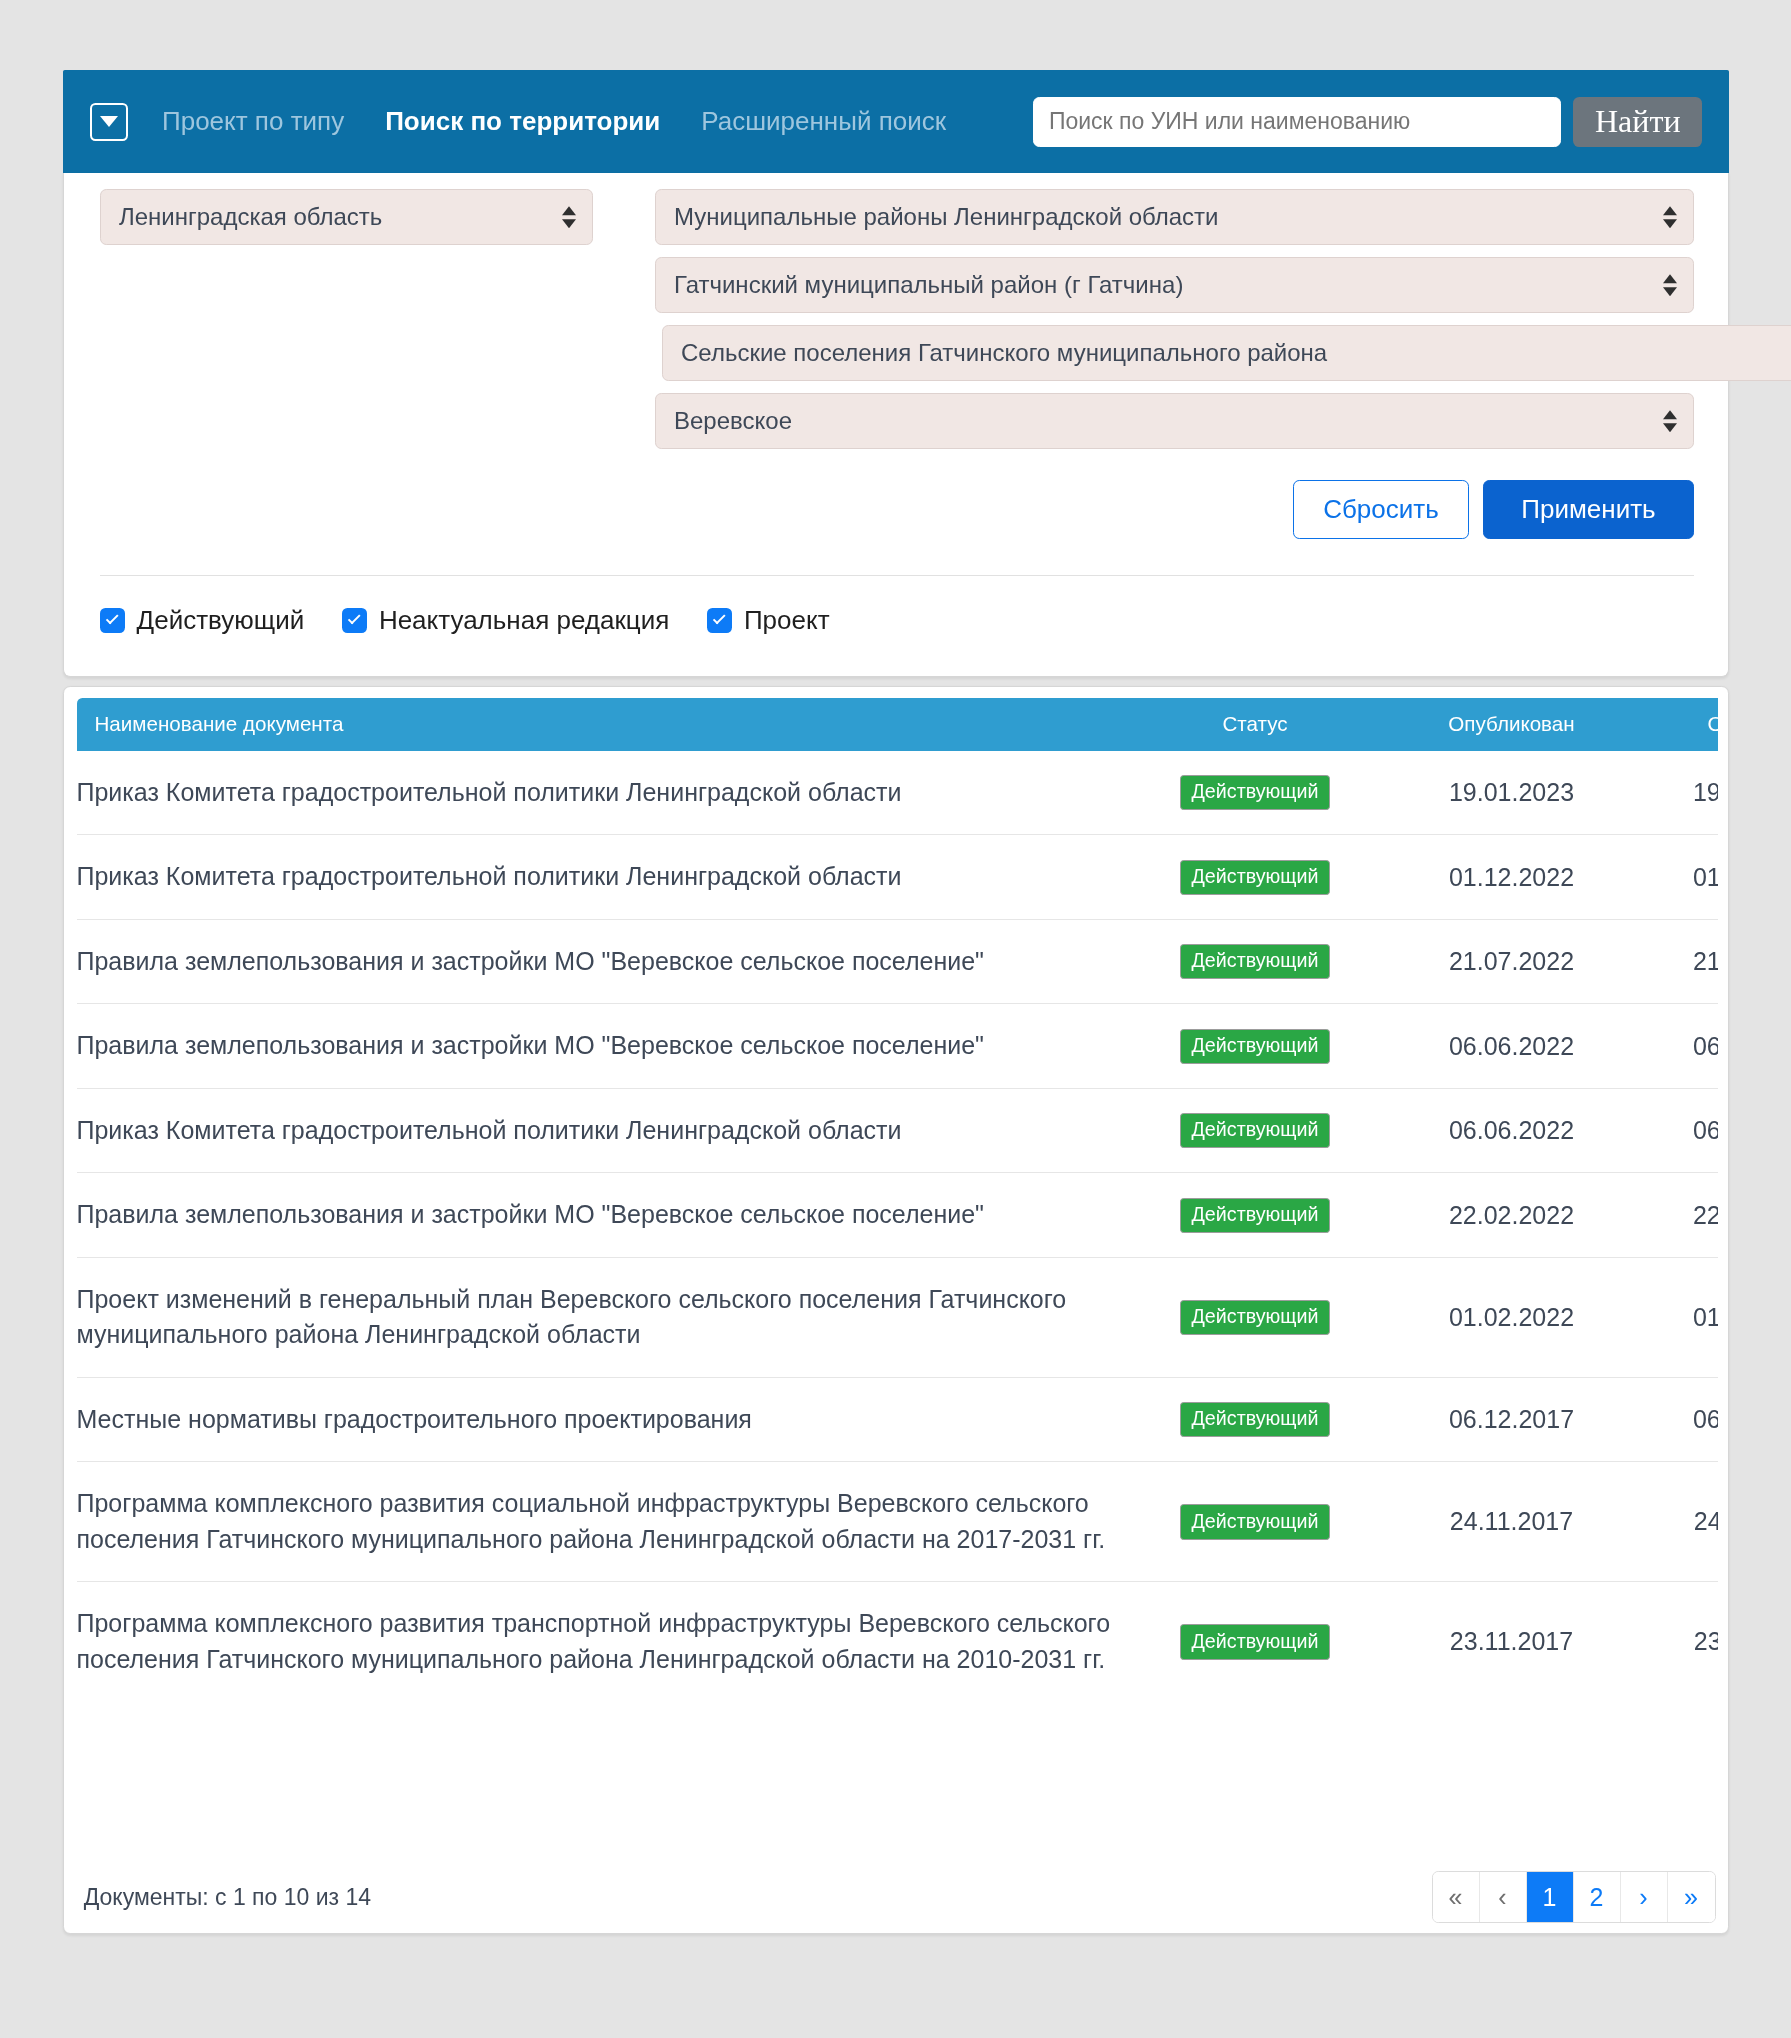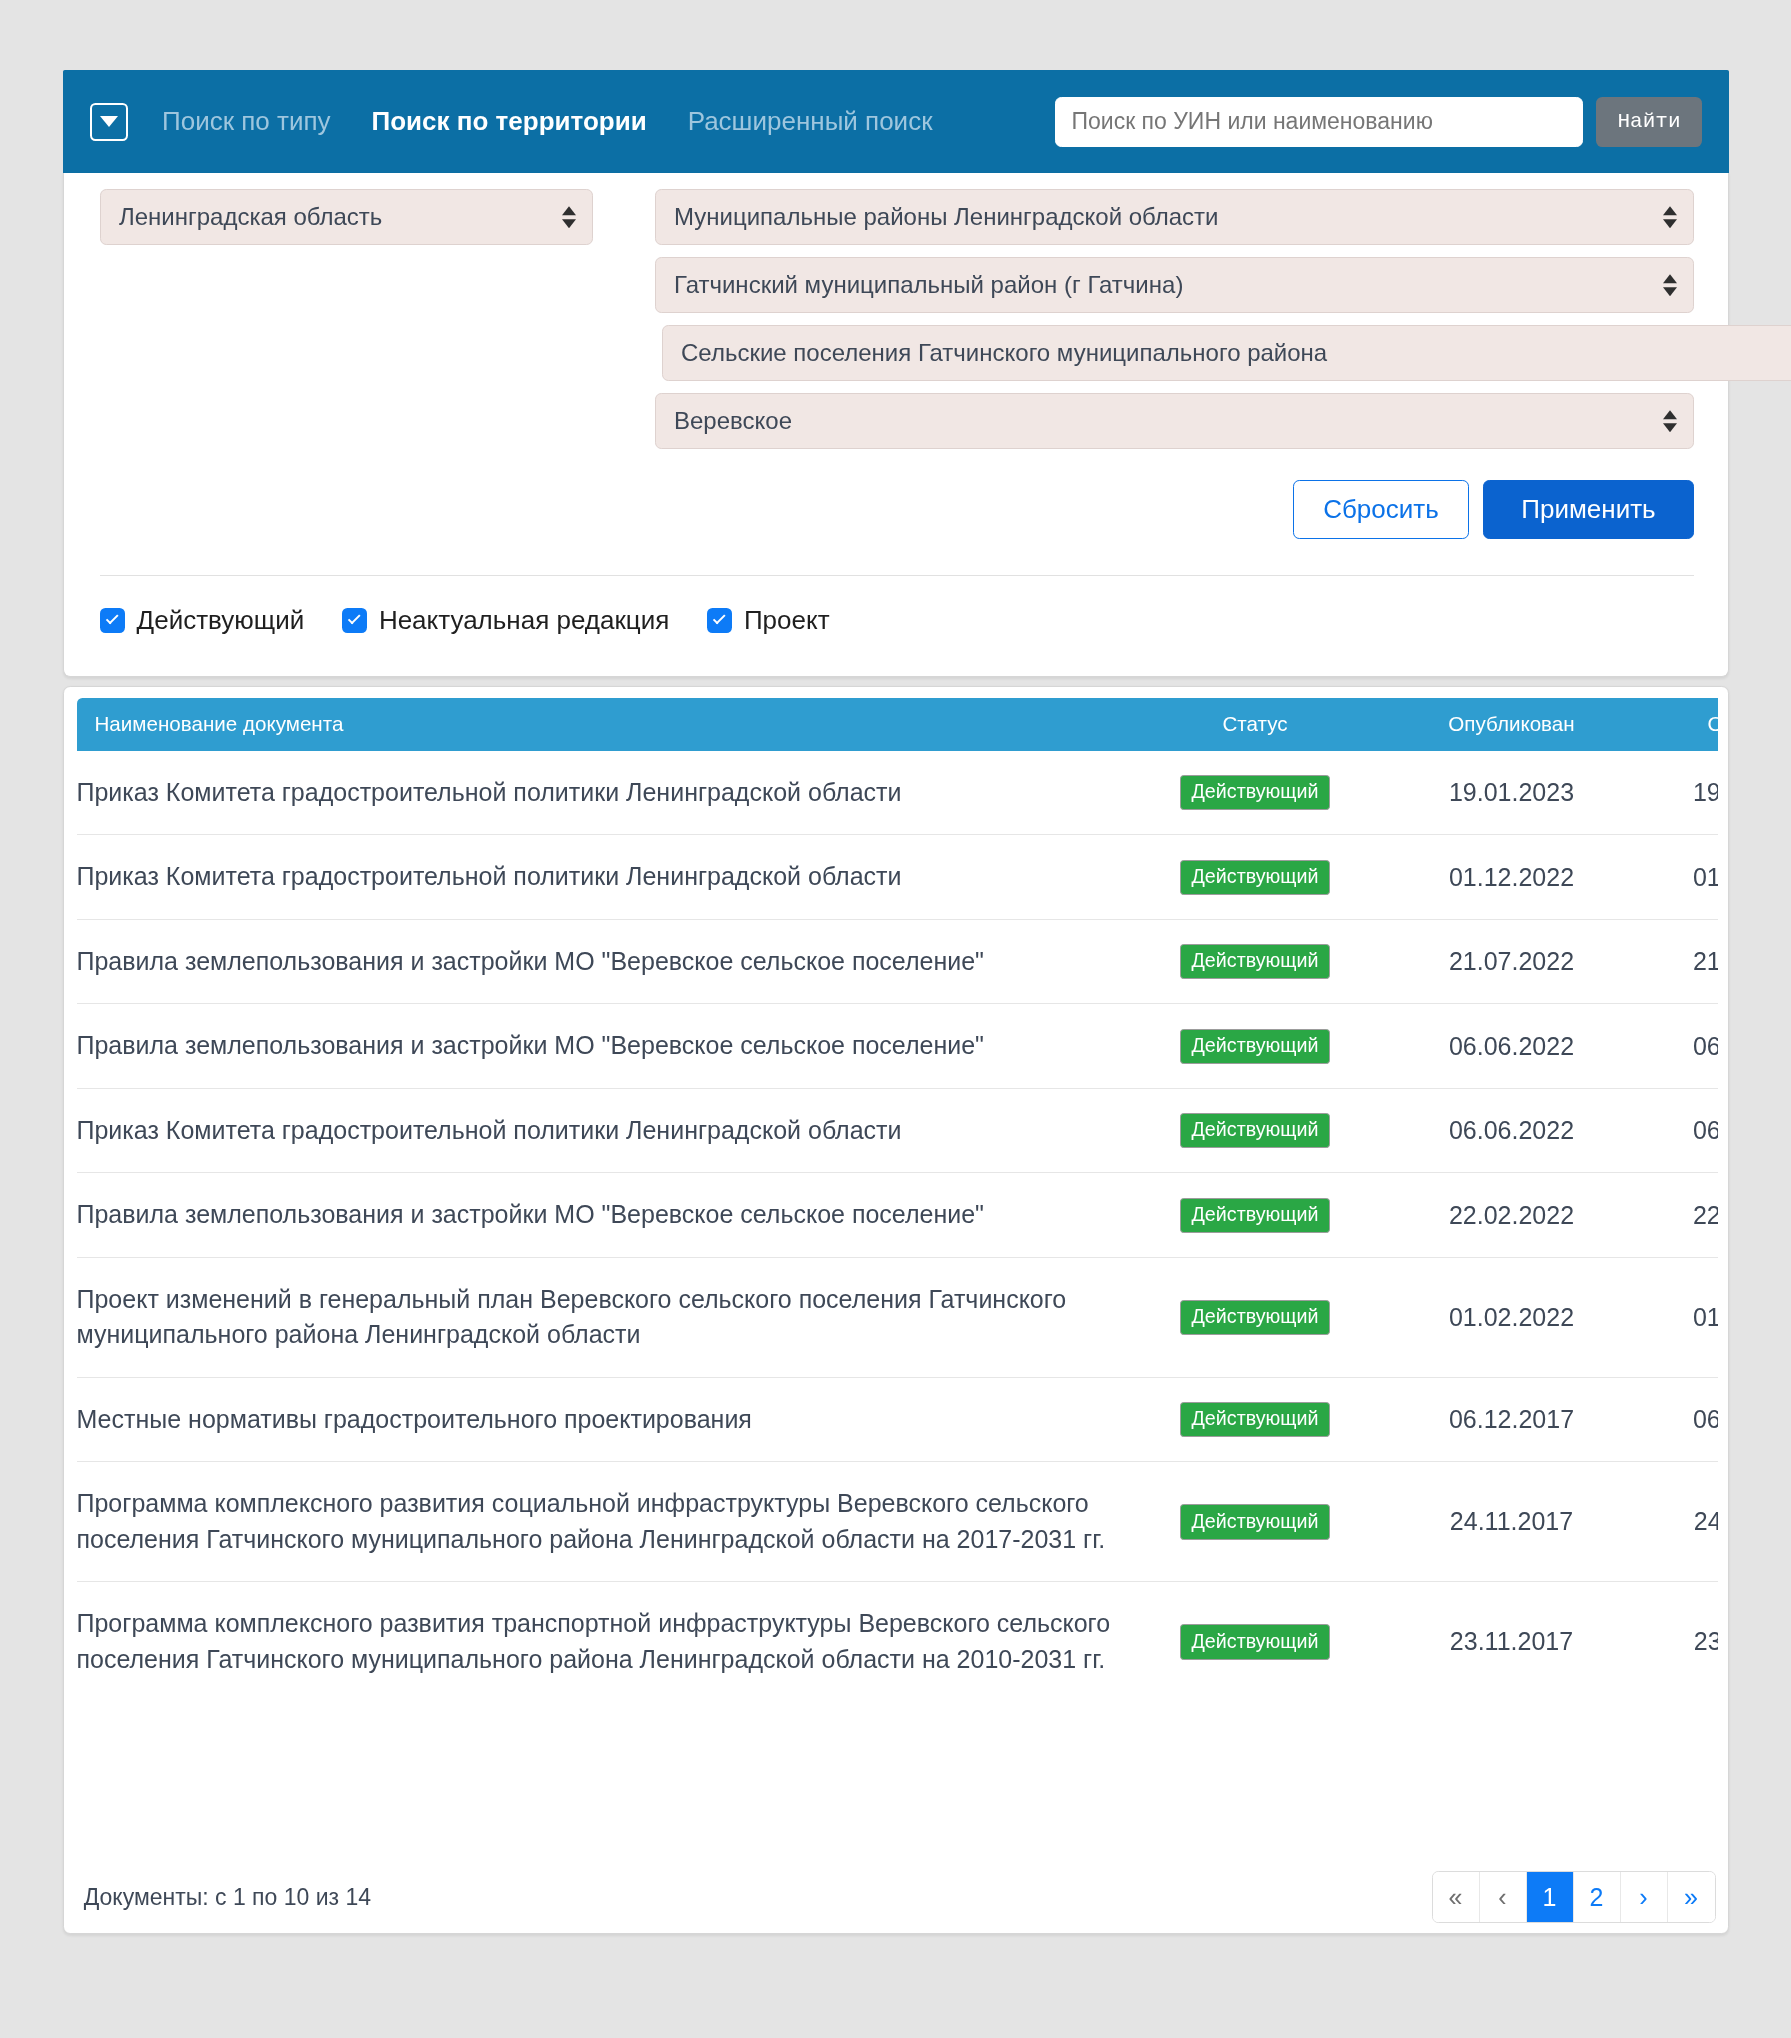--- a/index.html
+++ b/index.html
@@ -56,24 +56,24 @@
     font-family: inherit;
     outline: none;
   }
   .nav-search::placeholder { color: #767676; }
   .nav-find-btn {
     height: 50px;
     background: #6c757d;
     color: #ffffff;
     border: none;
     border-radius: 6.3px;
-    font-size: 21px;
+    font-size: 32px;
     padding: 0 21.5px;
     margin-left: 12.5px;
-    font-family: Liberation Mono, monospace;
+    font-family: Liberation Serif, serif;
     cursor: pointer;
   }
 
   
   .card {
     position: absolute;
     background: #ffffff;
     border: 0.9px solid #d6d6d6;
     border-radius: 7.2px;
     box-shadow: 0 1.8px 2.7px rgba(0,0,0,0.07);
@@ -214,21 +214,21 @@
 </style>
 </head>
 <body>
 
 <div class="page">
 
   <div class="navbar">
     <div class="nav-toggle">
       <span class="caret"></span>
     </div>
-    <div class="nav-link">Поиск по типу</div>
+    <div class="nav-link">Проект по типу</div>
     <div class="nav-link active">Поиск по территории</div>
     <div class="nav-link">Расширенный поиск</div>
     <div class="nav-spacer"></div>
     <input class="nav-search" type="text" placeholder="Поиск по УИН или наименованию" style="">
     <button class="nav-find-btn">Найти</button>
   </div>
 
   <div class="card filter-card">
 
     <div class="sel" id="sel-region">

